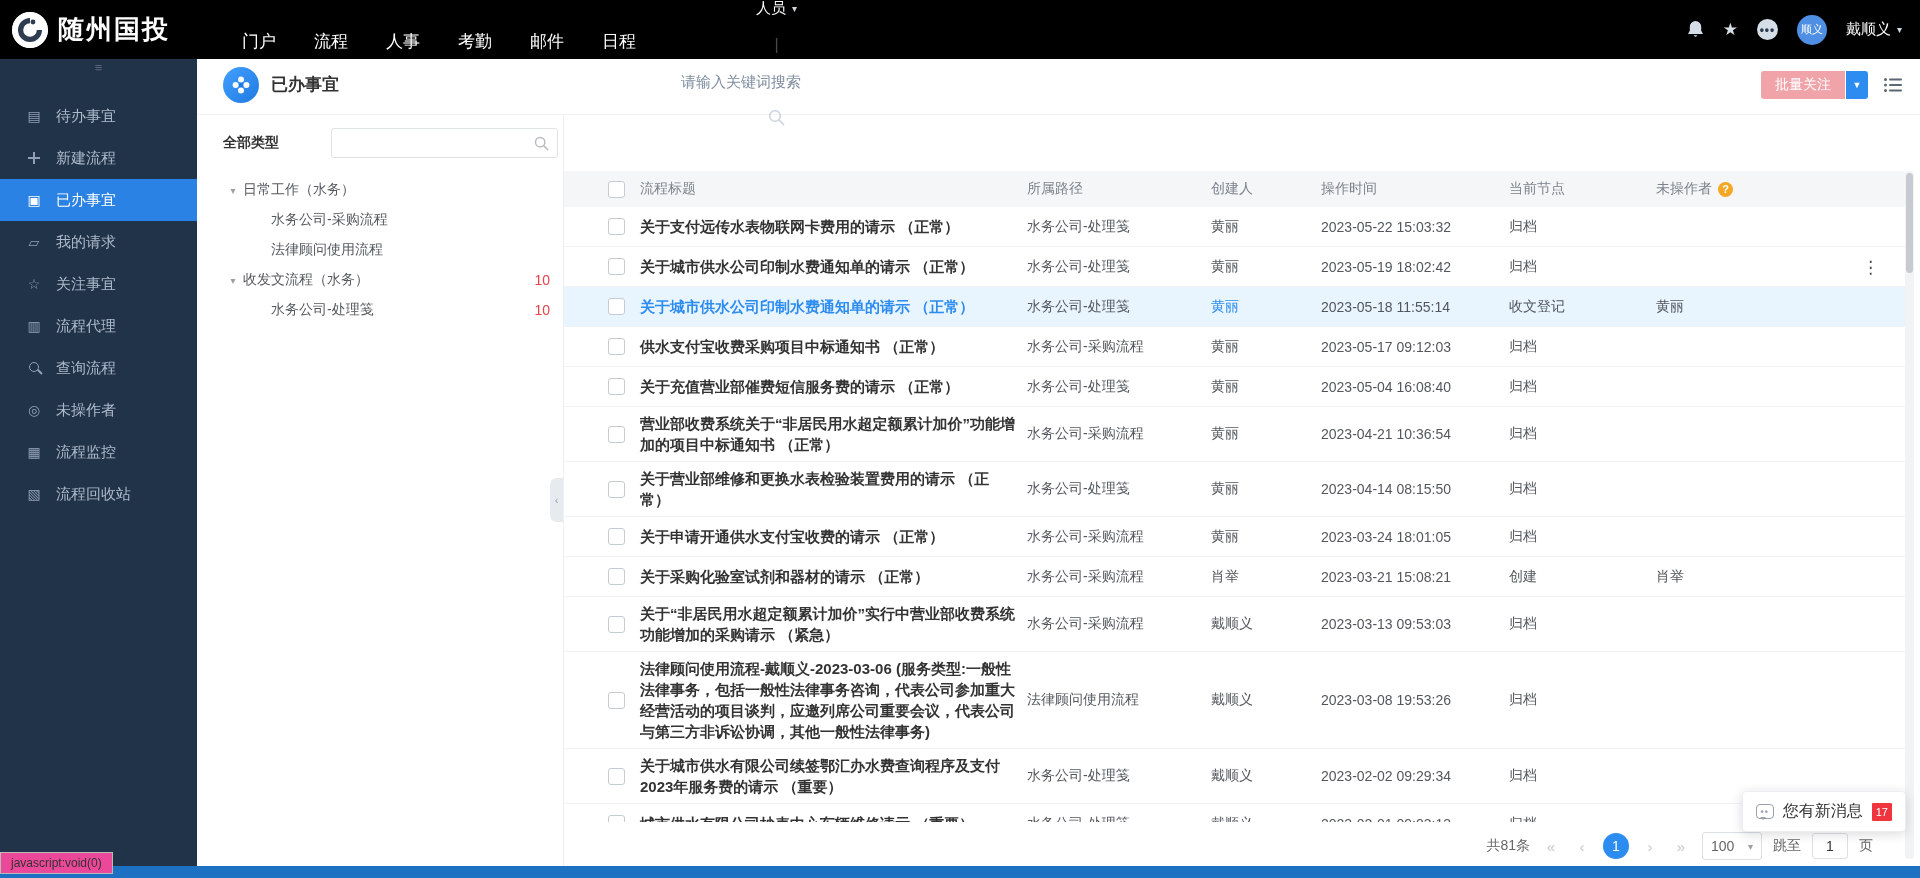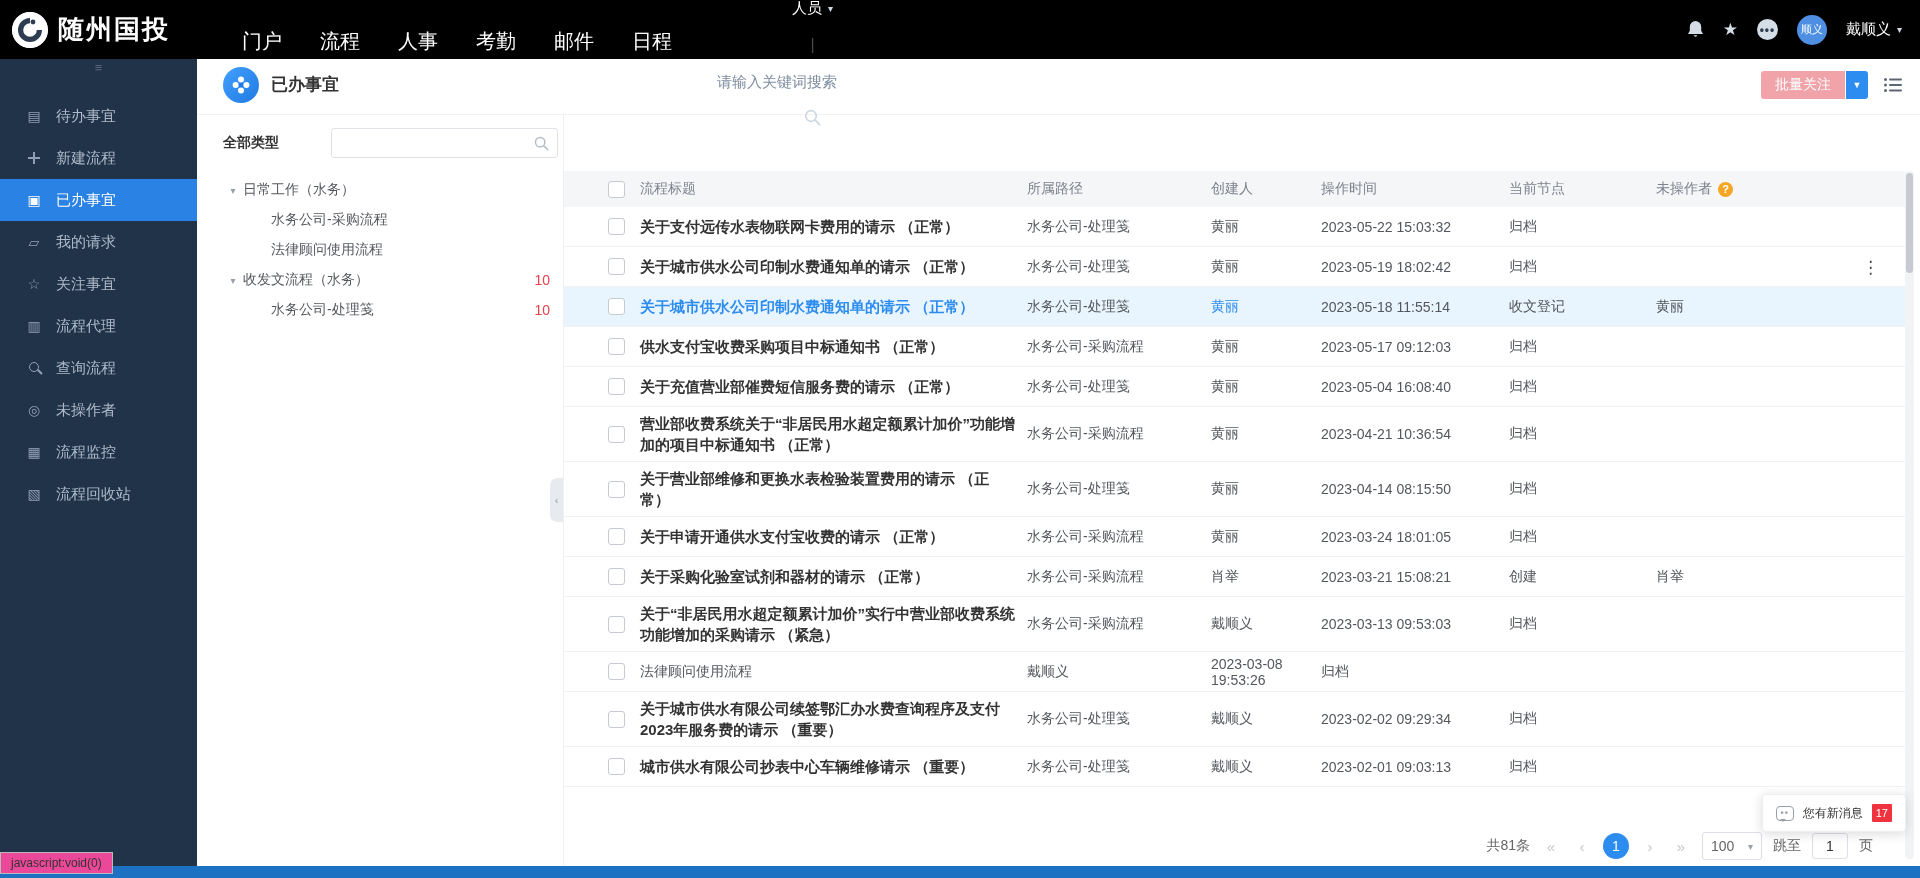--- a/index.html
+++ b/index.html
@@ -8,21 +8,21 @@
   .screen { position:relative; width:1920px; height:878px; background:#eef1f5; overflow:hidden; }
 
   
   .topbar { position:absolute; top:0; left:0; width:100%; height:59px; background:#000000;
             display:flex; align-items:center; color:#fff; z-index:6; }
   .logo-wrap { width:197px; flex:none; display:flex; align-items:center; gap:10px; padding-left:12px; }
   .logo-circle { width:36px; height:36px; border-radius:50%; background:#fff; flex:none;
                  display:flex; align-items:center; justify-content:center; overflow:hidden; }
   .logo-text { font-size:26px; font-weight:700; letter-spacing:2px; white-space:nowrap; }
   .topnav { display:flex; margin-left:26px; }
-  .nav-item { padding:12px 19px; font-size:20px; height:55px; line-height:55px; cursor:pointer; }
+  .nav-item { padding:12px 19px; font-size:17px; height:55px; line-height:55px; cursor:pointer; }
   .topbar-tools { display:flex; align-items:center; margin-left:24px; gap:18px;flex-direction:column; }
   .tool-icon { display:flex; align-items:center; cursor:pointer; }
   .scope { display:flex; align-items:center; gap:6px; font-size:15px; cursor:pointer; }
   .caret-glyph { font-size:10px; color:#cfd6e0; }
   .tb-divider { color:rgba(255,255,255,.28); font-size:16px; margin:0 4px; }
   .tb-search input { background:transparent; border:none; outline:none; color:#cfd6e0;
                      font-size:15px; width:195px; }
   .tb-search input::placeholder { color:#7e8da0; }
   .topbar-right { margin-left:auto; display:flex; align-items:center; gap:19px; padding-right:18px; }
   .star-glyph { font-size:17px; color:#d5dde6; }
@@ -138,21 +138,21 @@
 
   
   .toast { position:absolute; right:14px; bottom:46px; background:#fff; border:1px solid #eceef1;
            border-radius:4px; box-shadow:0 2px 12px rgba(0,0,0,.15); display:flex; align-items:center;
            gap:9px; padding:9px 13px; z-index:20; cursor:pointer; }
   .bubble-icon { width:18px; height:15px; border:1.7px solid #98a0ab; border-radius:4px;
                  position:relative; display:flex; align-items:center; justify-content:center;
                  color:#98a0ab; font-size:9px; font-weight:700; letter-spacing:1px; }
   .bubble-icon::after { content:""; position:absolute; left:3px; bottom:-5px; border:3px solid transparent;
                         border-top-color:#98a0ab; }
-  .toast-text { font-size:12px; color:#333; }
+  .toast-text { font-size:16px; color:#333; }
   .toast-badge { min-width:18px; height:18px; border-radius:1px; background:#f0343f; color:#fff;
                  font-size:11px; display:flex; align-items:center; justify-content:center; padding:0 4px; }
   .status-tip { position:absolute; left:0; bottom:4px; height:22px; background:#ec4899;
                 border:1px solid #b9b9b9; display:flex; align-items:center; padding:0 10px;
                 font-size:12px; color:#333; z-index:30; }
   .bottom-bar { position:absolute; left:0; bottom:0; width:100%; height:12px; background:#1d71c2; }
 </style>
 </head>
 <body>
 
@@ -485,20 +485,21 @@
                 <div class="cell">水务公司-采购流程</div>
                 <div class="cell cell-creator">戴顺义</div>
                 <div class="cell">2023-03-13 09:53:03</div>
                 <div class="cell">归档</div>
                 <div class="cell"></div>
               </div>
               <div class="trow grid-cols">
                 <div>
                   <div class="cb"></div>
                 </div>
+                <div class="cell-title">法律顾问使用流程-戴顺义-2023-03-06 (服务类型:一般性法律事务，包括一般性法律事务咨询，代表公司参加重大经营活动的项目谈判，应邀列席公司重要会议，代表公司与第三方非诉讼协调，其他一般性法律事务)</div>
                 <div class="cell">法律顾问使用流程</div>
                 <div class="cell cell-creator">戴顺义</div>
                 <div class="cell">2023-03-08 19:53:26</div>
                 <div class="cell">归档</div>
                 <div class="cell"></div>
               </div>
               <div class="trow grid-cols">
                 <div>
                   <div class="cb"></div>
                 </div>

